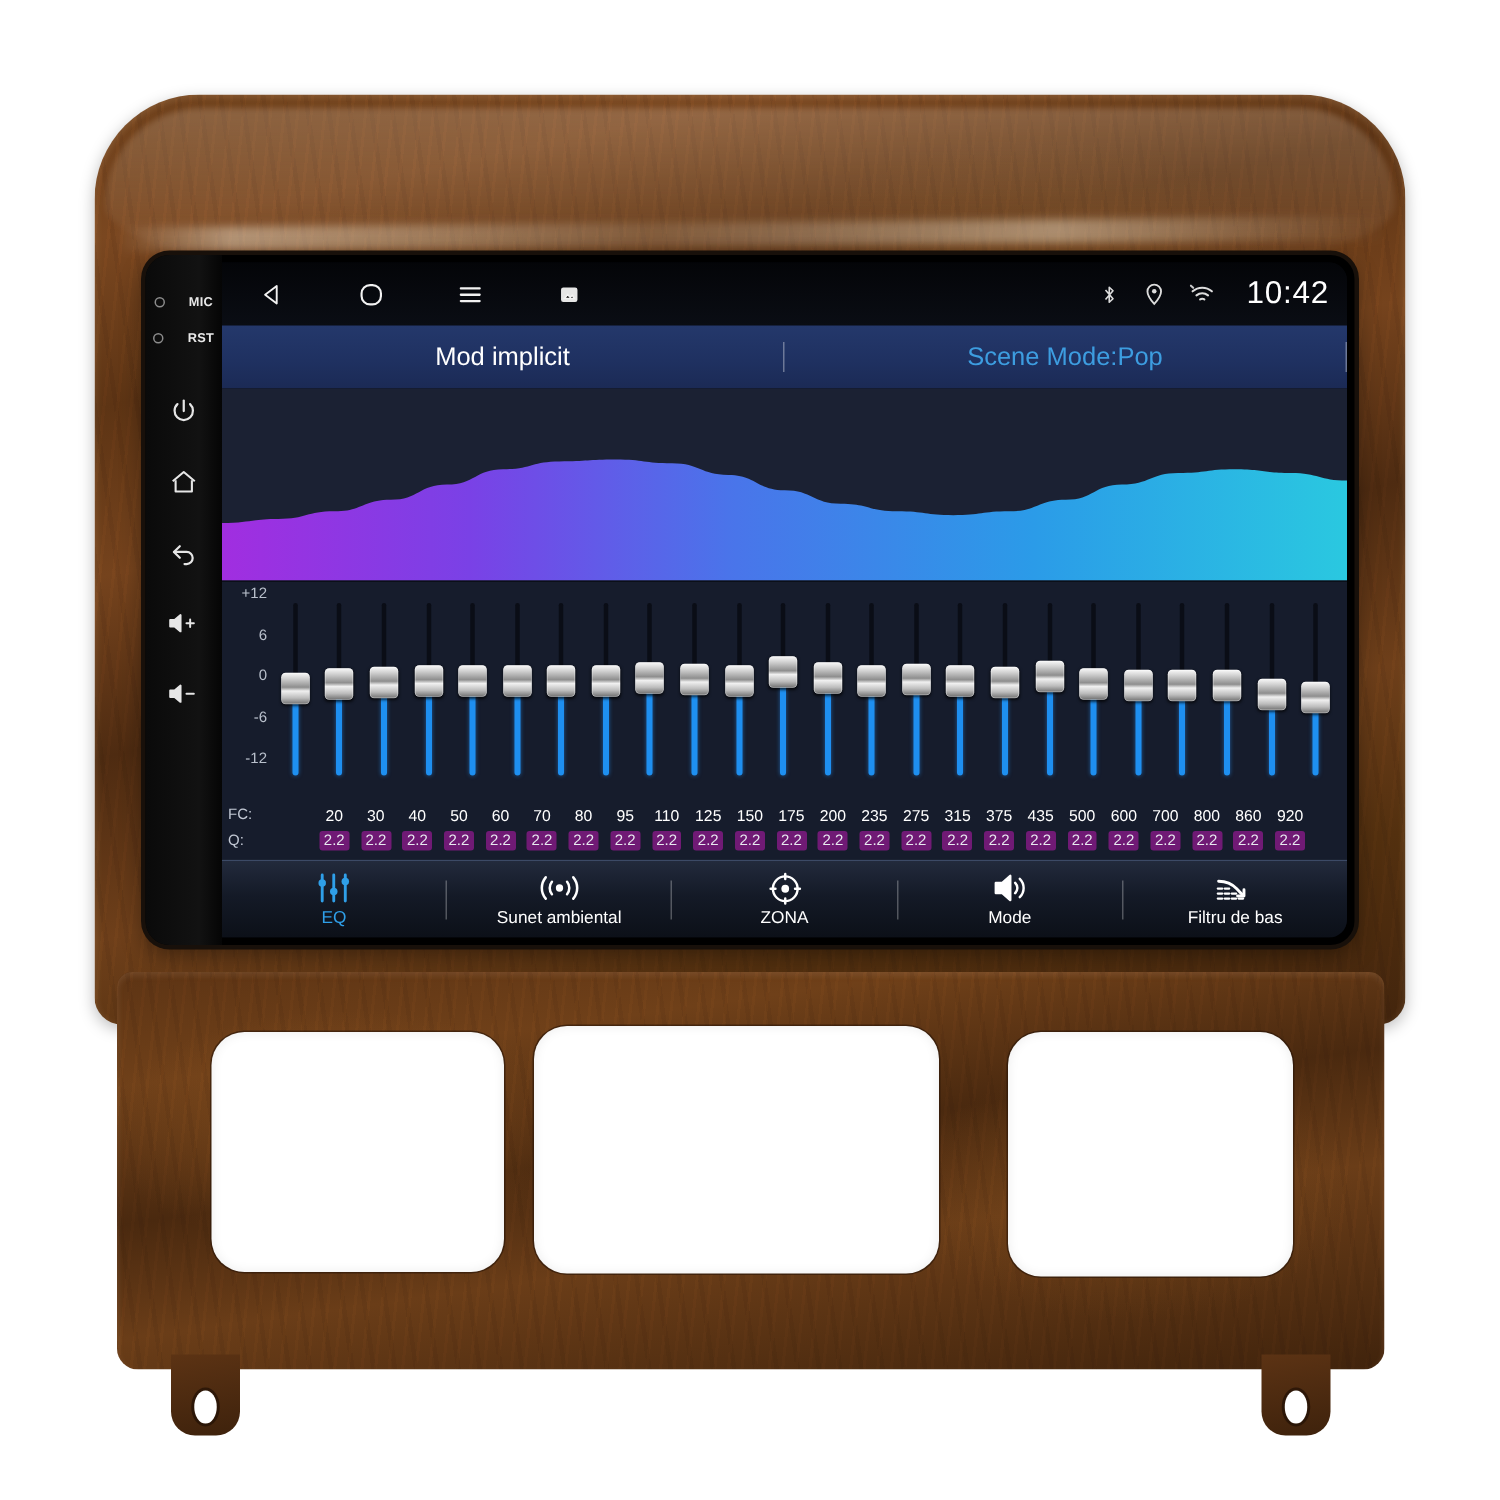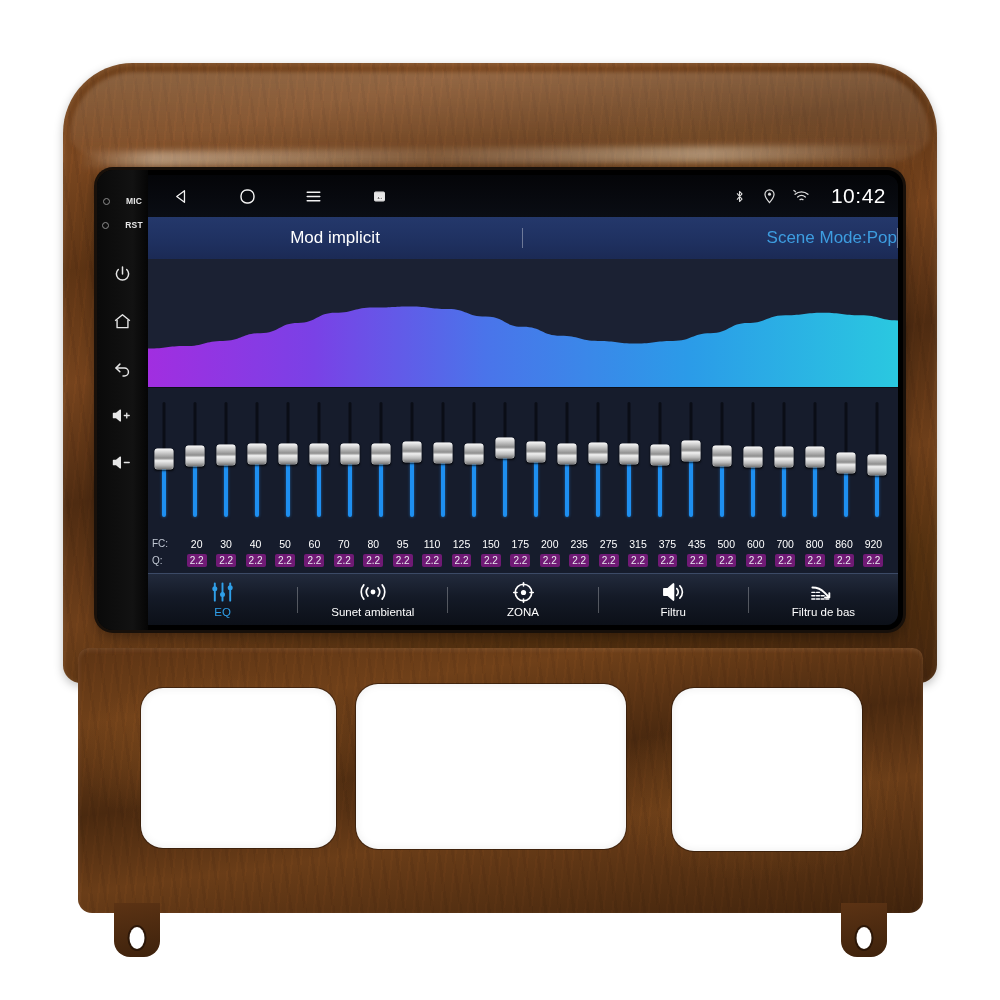--- a/index.html
+++ b/index.html
@@ -117,21 +117,21 @@
   .clock { color: #ffffff; font-size: 21px; letter-spacing: .5px; margin-left: 4px; }
 
   
   .modebar {
     height: 42px; flex: 0 0 42px;
     background: linear-gradient(180deg,#24386b 0%, #1f3161 55%, #1b2a55 100%);
     display: flex; align-items: center; position: relative;
   }
   .modecell { flex: 1; display: flex; align-items: center; justify-content: center;
               gap: 12px; font-size: 17px; color: #ffffff; height: 100%; }
-  .modecell.accent { color: #3d9de0; justify-content: flex-end; }
+  .modecell.accent { color: #3d9de0; }
   .vdiv { width: 1px; height: 20px; background: rgba(255,255,255,.35); }
   .caret { width: 0; height: 0; border-left: 7px solid transparent;
            border-right: 7px solid transparent; border-bottom: 9px solid #ffffff; }
 
   
   .curvewrap { flex: 0 0 128px; position: relative; background: #1b2133;
                border-bottom: 1px solid #0b0f18; }
   .curvewrap svg { display: block; width: 100%; height: 100%; }
 
   
@@ -157,21 +157,21 @@
     position: absolute; left: 50%; transform: translate(-50%,-50%);
     width: 19px; height: 21px; border-radius: 3px;
     background: linear-gradient(180deg,#fafafa 0%, #d2d2d2 18%, #8e8e8e 46%,
                 #f0f0f0 58%, #bcbcbc 80%, #6f6f6f 100%);
     box-shadow: 0 1px 2px rgba(0,0,0,.7), inset 0 0 0 .5px rgba(255,255,255,.5);
   }
   .freqrows { position: absolute; left: 0; right: 0; bottom: 4px; }
   .frow { display: flex; align-items: center; height: 17px; }
   .rowlbl { width: 34px; flex: 0 0 34px; text-align: left; padding-left: 4px;
             color: #c2c8d4; font-size: 10px; }
-  .fcells { flex: 1; display: flex; padding-right: 10px; }
+  .fcells { flex: 1; display: flex; padding-right: 24px; margin-left: 27px; }
   .fcell { flex: 1; text-align: center; color: #ffffff; font-size: 10.5px; }
   .frow.q .fcell span {
     display: inline-block; background: #701a75; border-radius: 2px;
     padding: 1px 3px; font-size: 10px; color: #e8eaf0;
   }
   .frow.q .rowlbl { color: #c2c8d4; }
 
   
   .tabbar {
     flex: 0 0 52px; height: 52px; display: flex; align-items: center;
@@ -318,20 +318,27 @@
               <stop offset="45%" stop-color="#4a74ea"></stop>
               <stop offset="72%" stop-color="#2b9be8"></stop>
               <stop offset="100%" stop-color="#2ac8e0"></stop>
             </linearGradient>
           </defs>
           <path id="curvePath" fill="url(#cg)" d="M0,89.6 C18.8,89.6 18.8,87.0 37.5,87.0 C56.3,87.0 56.3,81.9 75.0,81.9 C93.8,81.9 93.8,74.2 112.5,74.2 C131.3,74.2 131.3,64.0 150.0,64.0 C168.8,64.0 168.8,53.8 187.5,53.8 C206.3,53.8 206.3,48.6 225.0,48.6 C243.8,48.6 243.8,47.4 262.5,47.4 C281.3,47.4 281.3,49.9 300.0,49.9 C318.8,49.9 318.8,57.6 337.5,57.6 C356.3,57.6 356.3,67.8 375.0,67.8 C393.8,67.8 393.8,76.8 412.5,76.8 C431.3,76.8 431.3,81.9 450.0,81.9 C468.8,81.9 468.8,84.5 487.5,84.5 C506.3,84.5 506.3,81.9 525.0,81.9 C543.8,81.9 543.8,74.2 562.5,74.2 C581.3,74.2 581.3,64.0 600.0,64.0 C618.8,64.0 618.8,56.3 637.5,56.3 C656.3,56.3 656.3,53.8 675.0,53.8 C693.8,53.8 693.8,56.3 712.5,56.3 C731.3,56.3 731.3,61.4 750.0,61.4 L750,128 L0,128 Z"></path>
         </svg>
       </div>
 
       <div class="eqpanel">
+        <div class="scaleCol">
+            <span style="top: 8px;">+12</span>
+            <span style="top: 35.5px;">6</span>
+            <span style="top: 63px;">0</span>
+            <span style="top: 90.5px;">-6</span>
+            <span style="top: 118px;">-12</span>
+          </div>
         <div class="sliders" id="sliderHost">
             <div class="slot">
               <div class="track"></div>
               <div class="fill" style="top: 63px;"></div>
               <div class="knob" style="top: 63px;"></div>
             </div>
             <div class="slot">
               <div class="track"></div>
               <div class="fill" style="top: 60.25px;"></div>
               <div class="knob" style="top: 60.25px;"></div>
@@ -547,21 +554,21 @@
           </div>
           <div class="tabsep"></div>
           <div class="tab">
             <div class="ti">
               <svg width="25" height="22" viewBox="0 0 26 22" fill="none" stroke="currentColor" stroke-width="1.7" stroke-linejoin="round">
                 <path d="M3 7.6h4.3L13 2.6v16.8l-5.7-5H3z" fill="currentColor"></path>
                 <path d="M16.4 7.4a5 5 0 0 1 0 7.2" stroke-linecap="round"></path>
                 <path d="M19.6 4.6a9 9 0 0 1 0 12.8" stroke-linecap="round"></path>
               </svg>
             </div>
-            <div>Filtru</div>
+            <div>Mode</div>
           </div>
           <div class="tabsep"></div>
           <div class="tab">
             <div class="ti">
               <svg width="26" height="22" viewBox="0 0 28 22" fill="none" stroke="currentColor" stroke-width="1.6" stroke-linecap="round">
                 <path d="M2 18.6h3.2M2 15h3.2M2 11.4h3.2M7 18.6h3.2M7 15h3.2M7 11.4h3.2M12 18.6h3.2M12 15h3.2M17 18.6h3.2"></path>
                 <path d="M2.6 6.2c5.4 0 9.4 1.6 13 5.4l4.6 4.8" stroke-width="2.1"></path>
                 <path d="M16.2 16.8h4.6v-4.6" stroke-width="2.1" stroke-linejoin="round"></path>
               </svg>
             </div>

